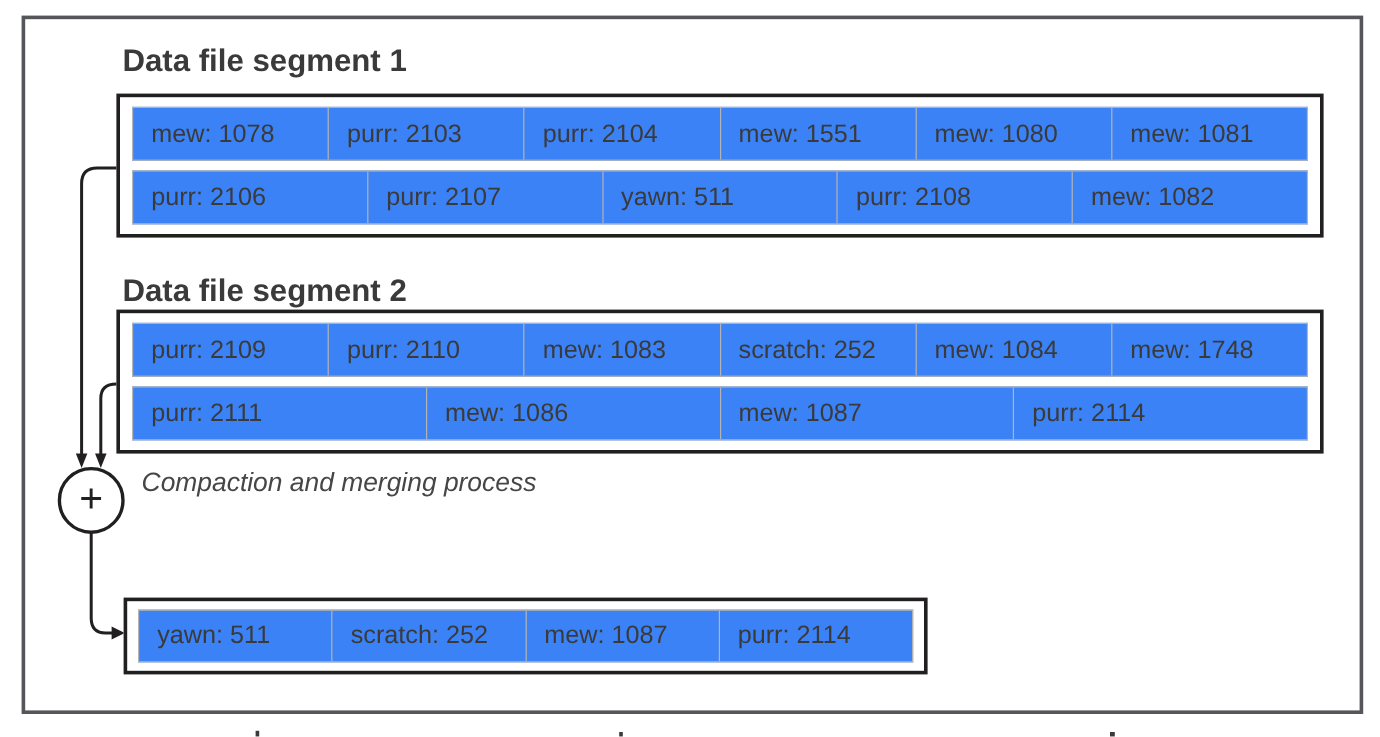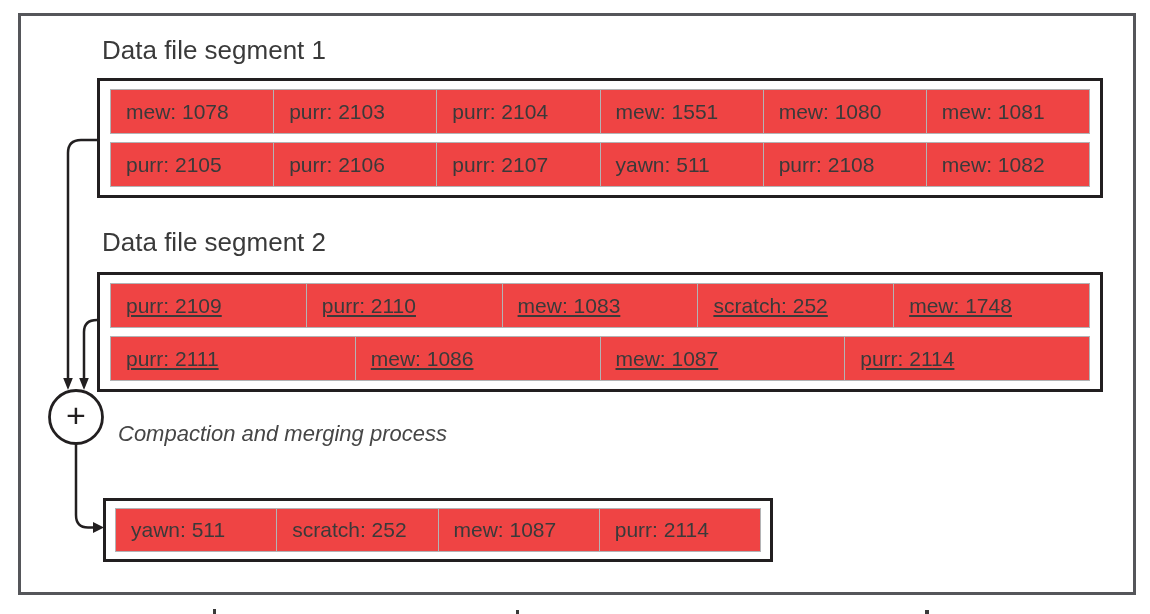--- a/index.html
+++ b/index.html
@@ -6,49 +6,49 @@
   .canvas {
     position:relative; width:1150px; height:614px; background:#ffffff;
     font-family:"Liberation Sans", sans-serif; color:#3a3a3a; overflow:hidden;
   }
   .outer-frame {
     position:absolute; left:18px; top:13px; width:1118px; height:582px;
     border:3px solid #55565a; box-sizing:border-box; background:#ffffff;
   }
   .seg-title {
     position:absolute; left:102px; font-size:26px; line-height:26px;
-    font-weight:normal; color:#3a3a3a; white-space:nowrap;
+    font-weight:bold; color:#3a3a3a; white-space:nowrap;
   }
   .t1 { top:37px; }
   .t2 { top:229px; }
   .t3 { top:459px; }
   .seg-box {
     position:absolute; left:97px; width:1006px; height:120px;
     border:3px solid #221f20; box-sizing:border-box; background:#ffffff;
     padding:8px 10px; display:flex; flex-direction:column; gap:8px;
   }
   .b1 { top:78px; }
-  .b2 { top:272px;text-decoration:underline; }
+  .b2 { top:258px; }
   .merged-box {
     position:absolute; left:103px; top:498px; width:670px; height:64px;
     border:3px solid #221f20; box-sizing:border-box; background:#ffffff;
     padding:7px 9px; display:flex; flex-direction:column;
   }
   .rec-row {
     flex:1; display:flex; border:1px solid #b3b3b5; box-sizing:border-box;
-    background:#ef4444; min-height:0;
+    background:#3b82f6; min-height:0;
   }
   .cell {
     flex:1; display:flex; align-items:center; padding-left:15px;
     font-size:21px; color:#3a3a3a; white-space:nowrap; overflow:hidden;
     box-sizing:border-box;
   }
   .cell + .cell { border-left:1px solid #b3b3b5; }
   .process-label {
-    position:absolute; left:118px; top:422px; font-size:22px; line-height:24px;
+    position:absolute; left:118px; top:390px; font-size:22px; line-height:24px;
     font-style:italic; color:#464646; white-space:nowrap;
   }
   .flow-svg { position:absolute; left:0; top:0; width:1150px; height:614px; }
   .caption-frag { position:absolute; left:0; top:606px; width:1150px; height:8px; }
   .frag-mark { position:absolute; background:#3a3a3a; }
   .m1 { left:213px; top:3px; width:3px; height:5px; }
   .m2 { left:516px; top:4px; width:3px; height:4px; }
   .m3 { left:925px; top:4px; width:4px; height:4px; }
 </style>
 </head>
@@ -61,36 +61,36 @@
   <div class="seg-box b1">
     <div class="rec-row">
       <div class="cell">mew: 1078</div>
       <div class="cell">purr: 2103</div>
       <div class="cell">purr: 2104</div>
       <div class="cell">mew: 1551</div>
       <div class="cell">mew: 1080</div>
       <div class="cell">mew: 1081</div>
     </div>
     <div class="rec-row">
-      <div class="cell">purr: 2105</div>
       <div class="cell">purr: 2106</div>
       <div class="cell">purr: 2107</div>
       <div class="cell">yawn: 511</div>
       <div class="cell">purr: 2108</div>
       <div class="cell">mew: 1082</div>
     </div>
   </div>
 
   <div class="seg-title t2">Data file segment 2</div>
   <div class="seg-box b2">
     <div class="rec-row">
       <div class="cell">purr: 2109</div>
       <div class="cell">purr: 2110</div>
       <div class="cell">mew: 1083</div>
       <div class="cell">scratch: 252</div>
+      <div class="cell">mew: 1084</div>
       <div class="cell">mew: 1748</div>
     </div>
     <div class="rec-row">
       <div class="cell">purr: 2111</div>
       <div class="cell">mew: 1086</div>
       <div class="cell">mew: 1087</div>
       <div class="cell">purr: 2114</div>
     </div>
   </div>
 

